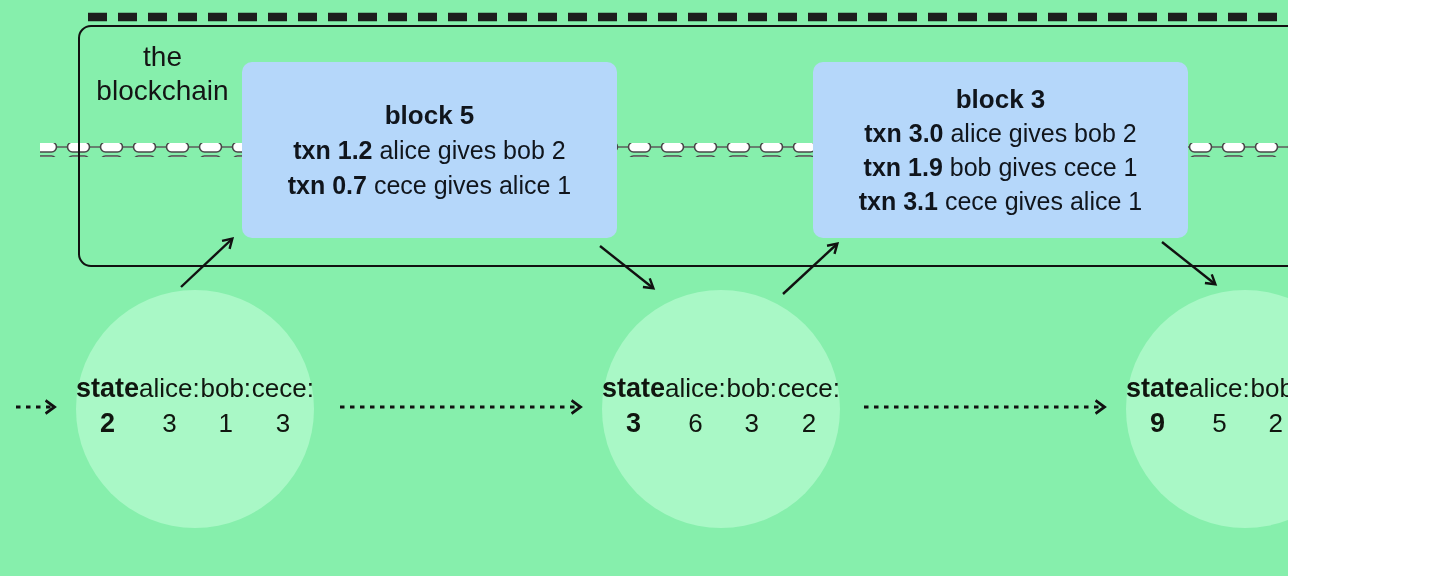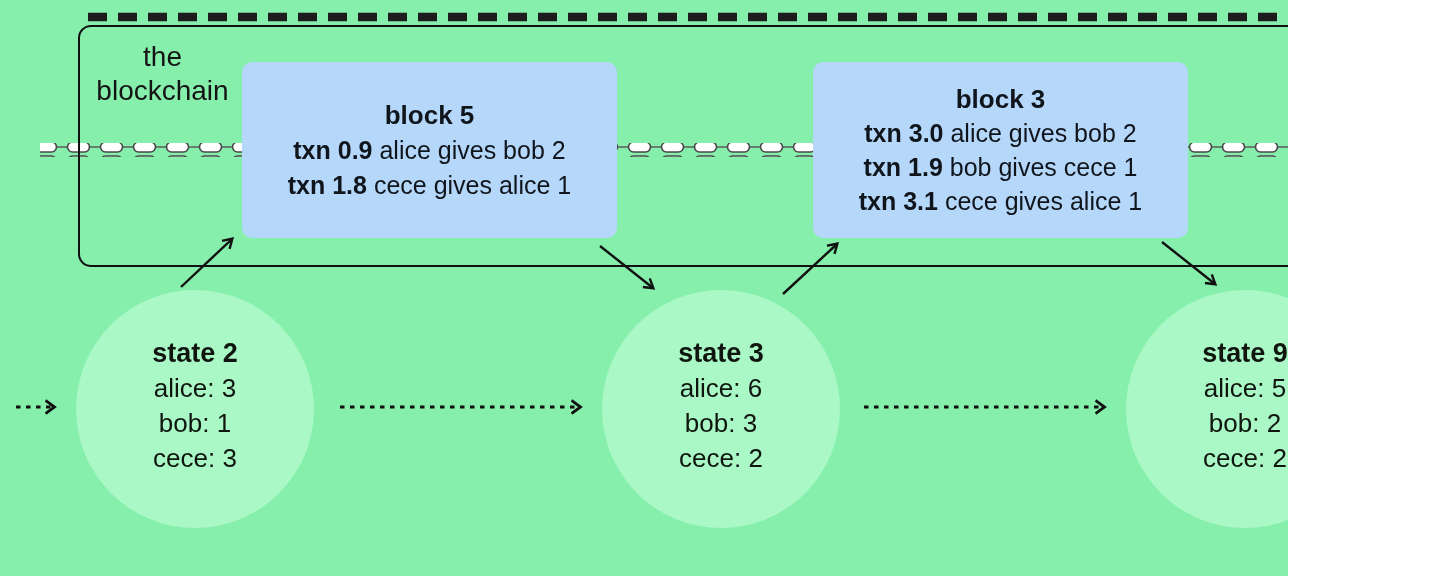--- a/index.html
+++ b/index.html
@@ -26,21 +26,21 @@
     font-size:25px; line-height:35px; text-align:center; color:#10151c;
   }
   #block2 { left:242px; }
   #block3 { left:813px; line-height:34px; }
   .block-title { font-weight:bold; font-size:26px; }
   .txn-id { font-weight:bold; }
 
   .state-circle {
     position:absolute; top:290px; width:238px; height:238px; border-radius:50%;
     background:var(--state-fill, #a9f8c6);
-    display:flex; flex-direction:column; align-items:center; justify-content:center;
+    display:flex; flex-direction:row; align-items:center; justify-content:center;
     font-size:26px; line-height:35px; text-align:center; color:#10160f;
     padding-bottom:6px; box-sizing:border-box;
   }
   #state2 { left:76px; }
   #state3 { left:602px; }
   #state4 { left:1126px; }
   .state-title { font-weight:bold; font-size:27px; }
 </style>
 </head>
 <body>
@@ -58,22 +58,22 @@
     <line x1="88" y1="17" x2="1360" y2="17" stroke="#1d1d1d" stroke-width="8.5" stroke-dasharray="19 11"></line>
 
     <rect x="40" y="143" width="1358" height="14" fill="url(#chainpat)"></rect>
   </svg>
 
   <div class="bc-box"></div>
   <div class="bc-label">the blockchain</div>
 
   <div class="block-card" id="block2">
     <div class="block-title">block 5</div>
-    <div class="txn"><b class="txn-id">txn 0.9</b> <span>alice gives bob 2</span></div>
-    <div class="txn"><b class="txn-id">txn 1.8</b> <span>cece gives alice 1</span></div>
+    <div class="txn"><b class="txn-id">txn 1.2</b> <span>alice gives bob 2</span></div>
+    <div class="txn"><b class="txn-id">txn 0.7</b> <span>cece gives alice 1</span></div>
   </div>
 
   <div class="block-card" id="block3">
     <div class="block-title">block 3</div>
     <div class="txn"><b class="txn-id">txn 3.0</b> <span>alice gives bob 2</span></div>
     <div class="txn"><b class="txn-id">txn 1.9</b> <span>bob gives cece 1</span></div>
     <div class="txn"><b class="txn-id">txn 3.1</b> <span>cece gives alice 1</span></div>
   </div>
 
   <div class="state-circle" id="state2">

